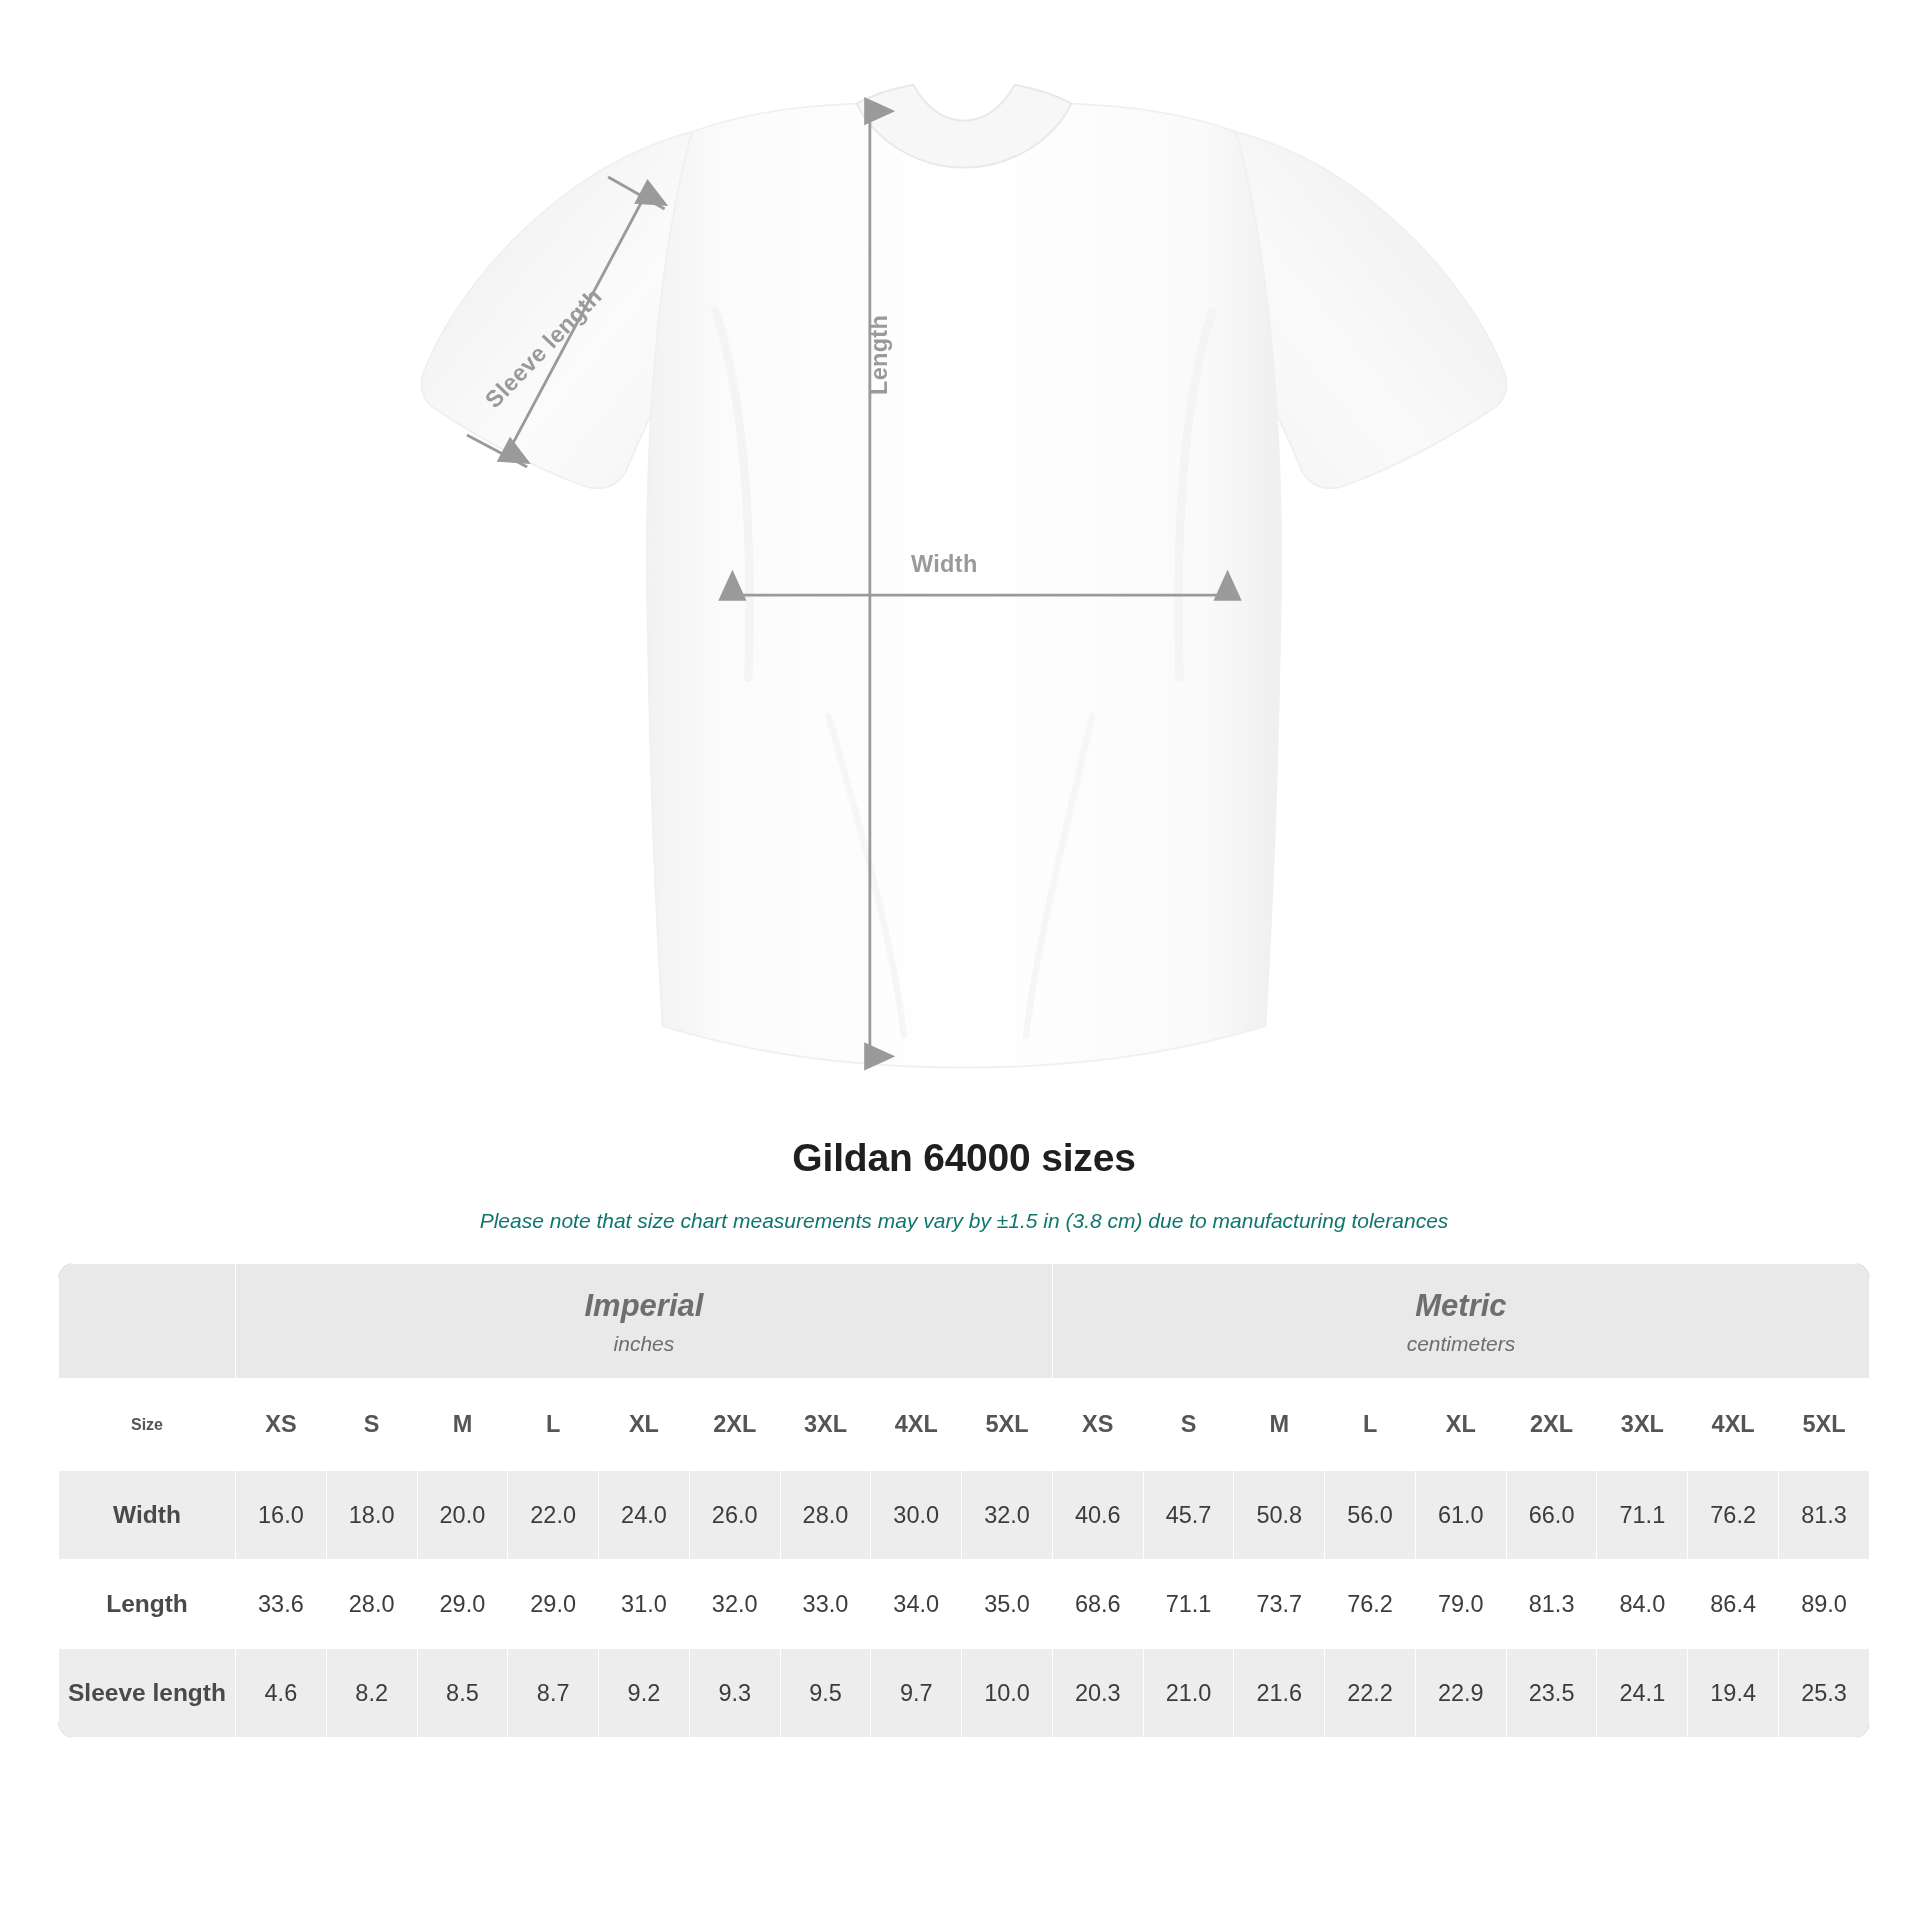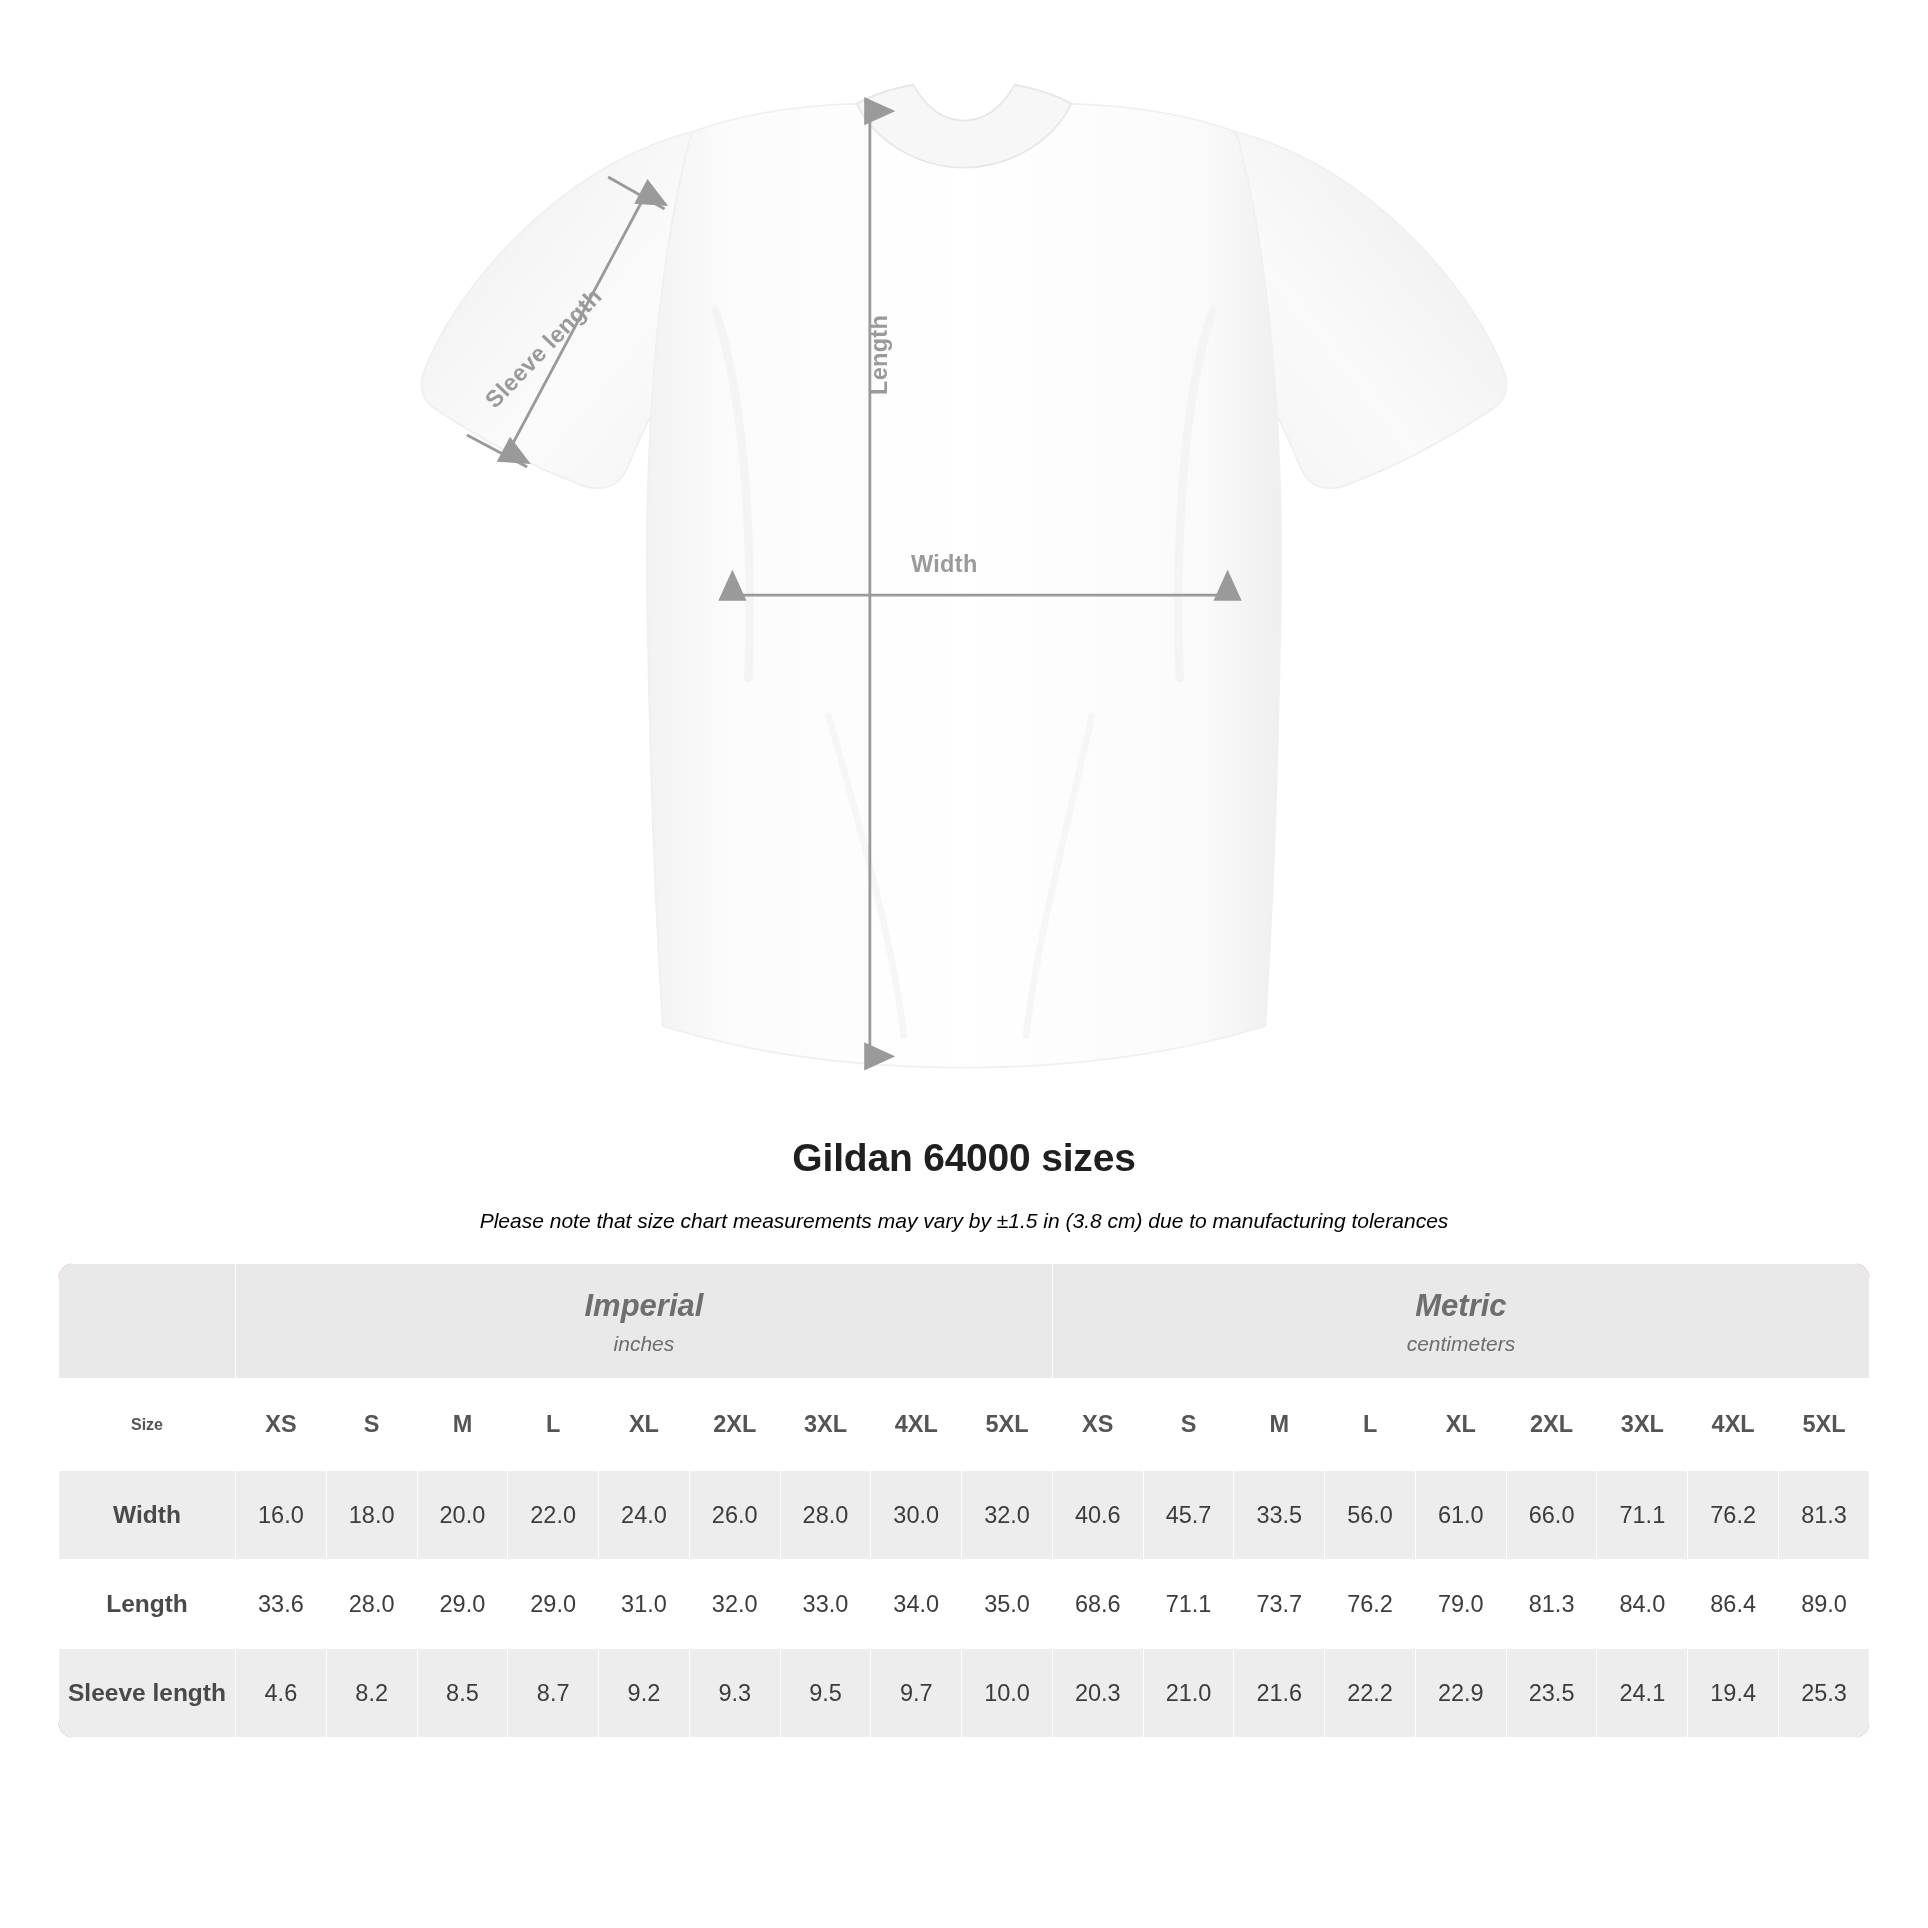--- a/index.html
+++ b/index.html
@@ -60,21 +60,21 @@
   .chart-title {
     font-size: 39px;
     font-weight: bold;
     color: #1f1f1f;
     margin: 16px;
     letter-spacing: -0.2px;
   }
   .chart-note {
     font-size: 21px;
     font-style: italic;
-    color: #000000;
+    color: #0f766e;
     margin-top: 29px;
   }
 
   
   .table-wrap {
     margin: 30px 58px 0 58px;
     border-radius: 17px;
     overflow: hidden;
     background: #ec4899;
   }
@@ -258,21 +258,21 @@
             <td>18.0</td>
             <td>20.0</td>
             <td>22.0</td>
             <td>24.0</td>
             <td>26.0</td>
             <td>28.0</td>
             <td>30.0</td>
             <td>32.0</td>
             <td>40.6</td>
             <td>45.7</td>
-            <td>33.5</td>
+            <td>50.8</td>
             <td>56.0</td>
             <td>61.0</td>
             <td>66.0</td>
             <td>71.1</td>
             <td>76.2</td>
             <td>81.3</td>
           </tr>
           <tr class="data-row plain">
             <td class="rowhead">Length</td>
             <td>33.6</td>

